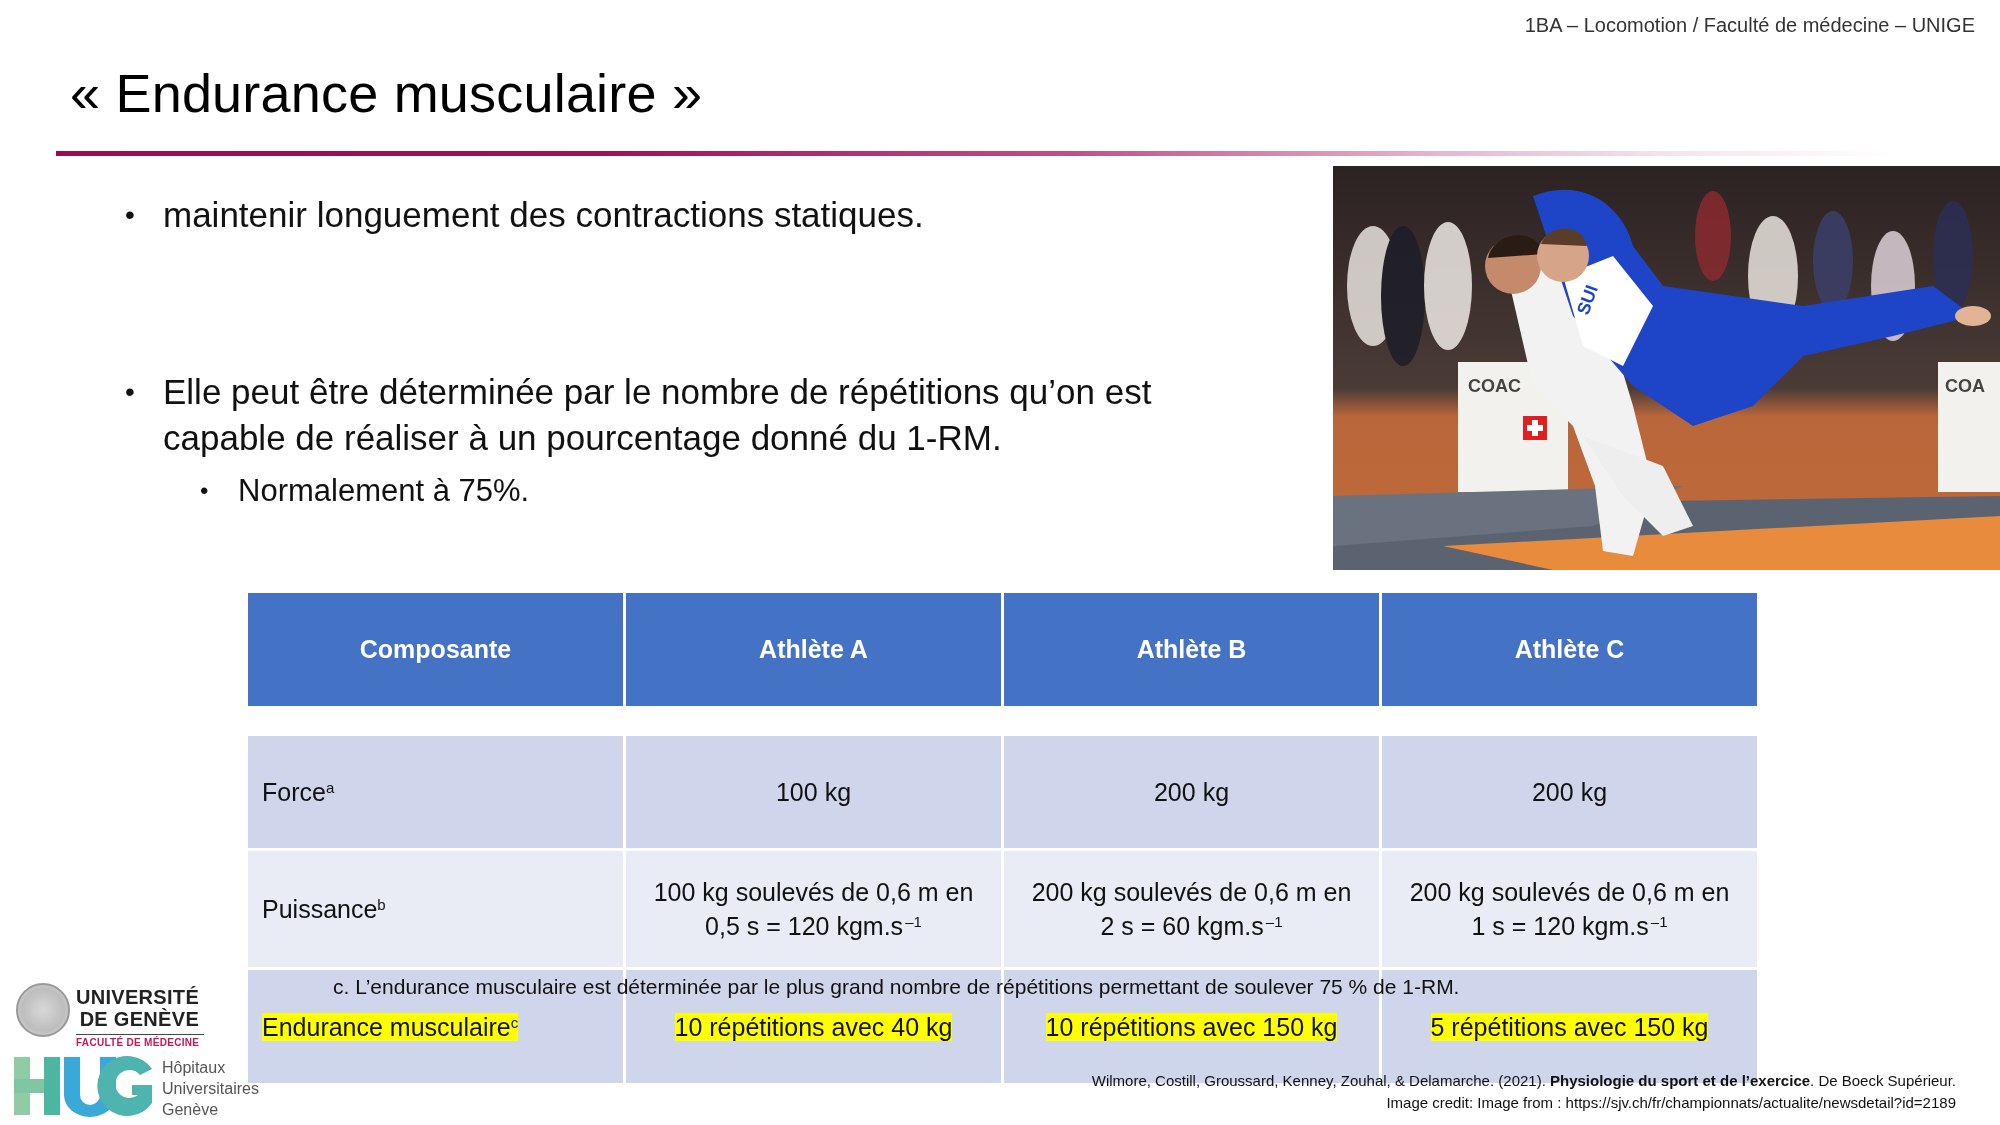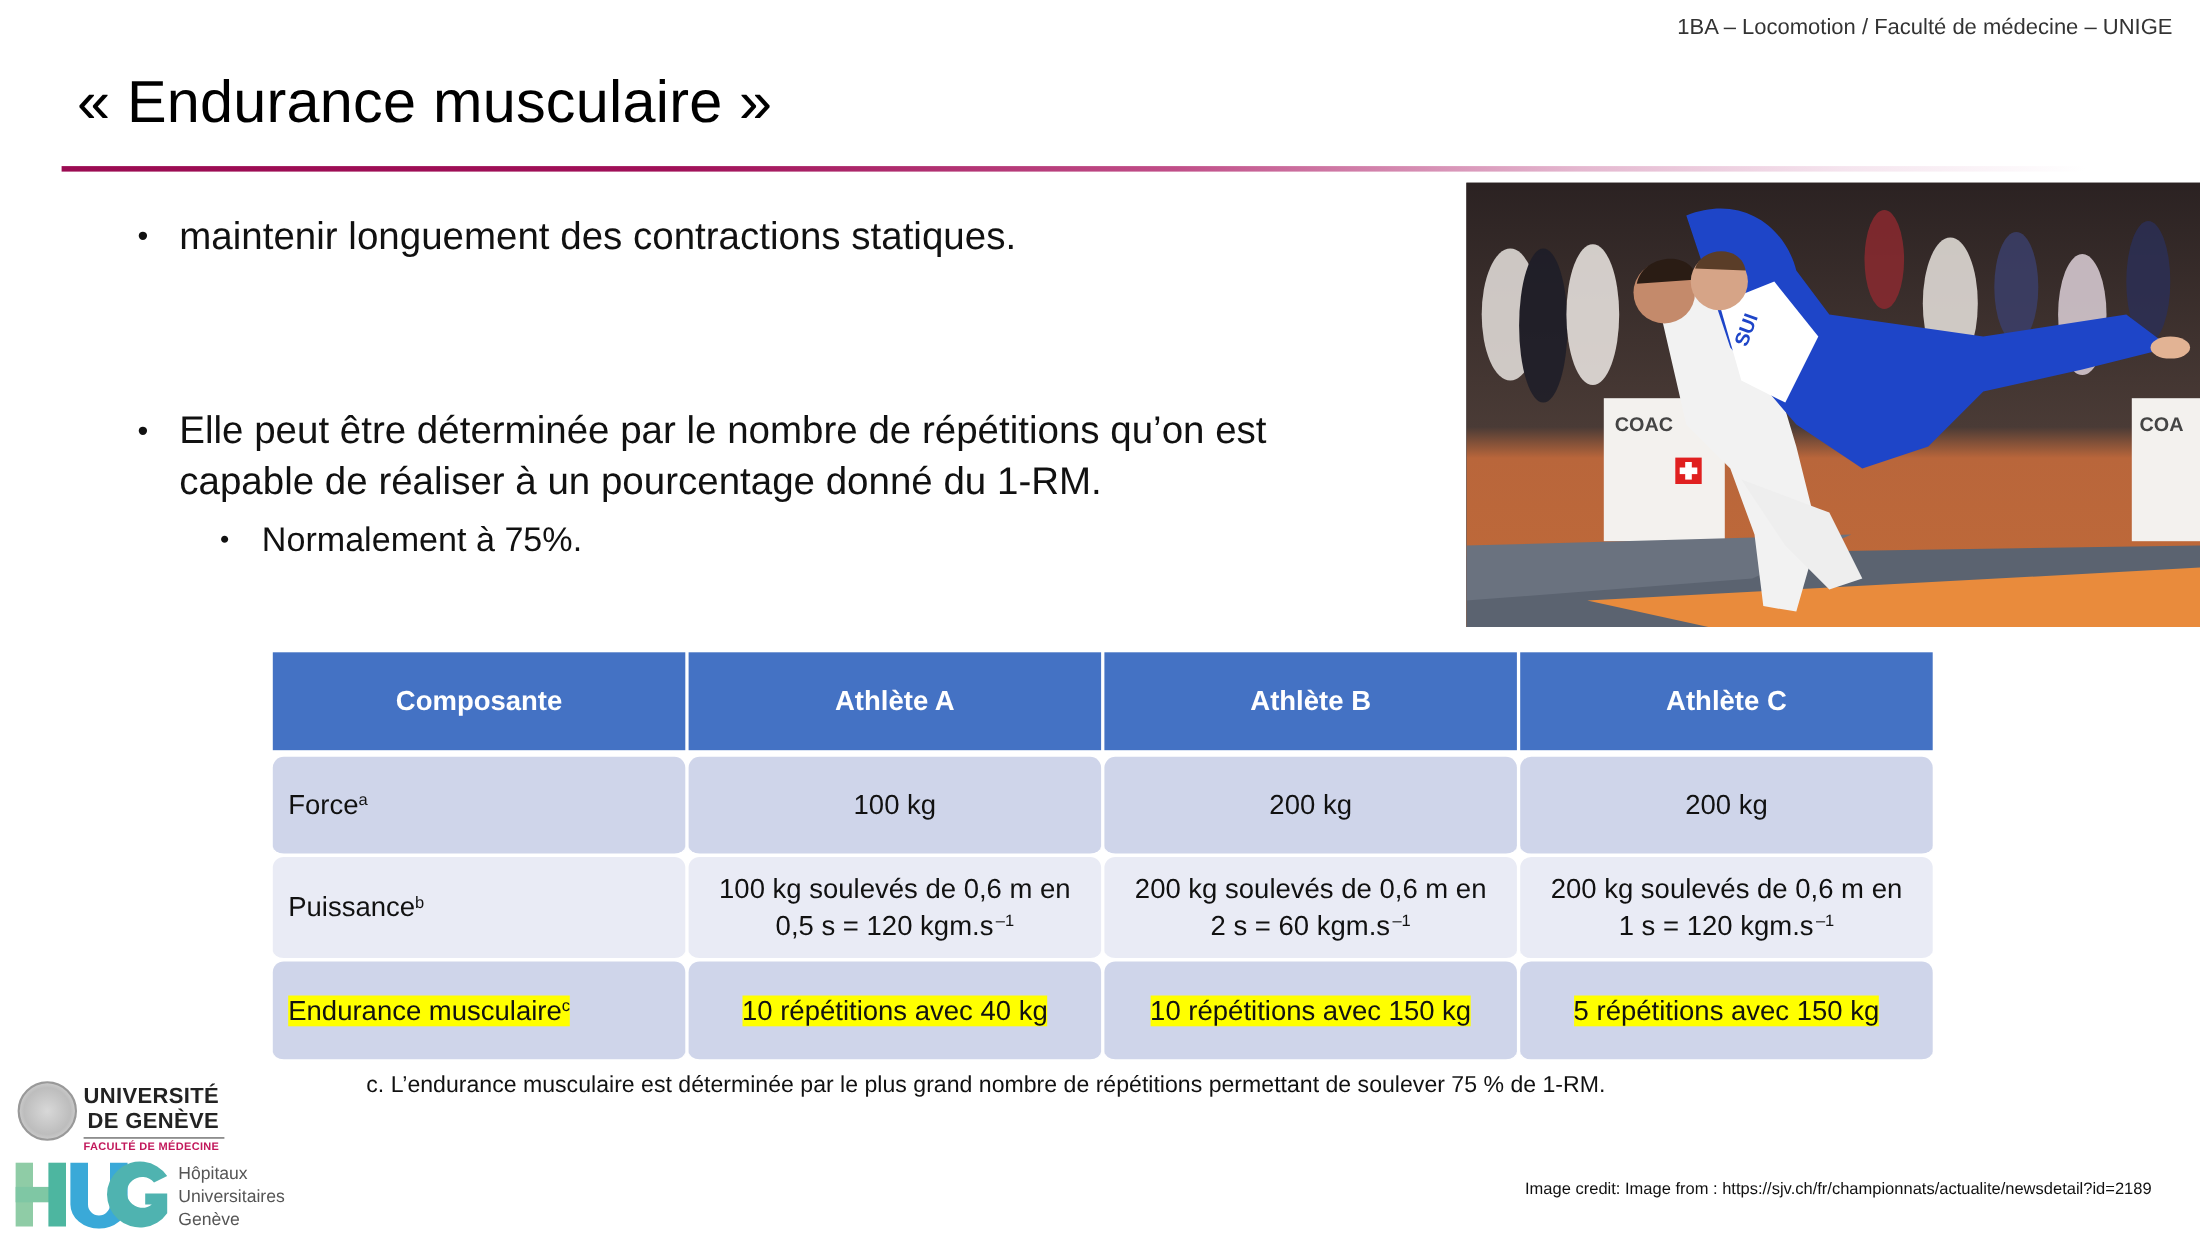--- a/index.html
+++ b/index.html
@@ -25,32 +25,31 @@
     position:absolute; font-size:35px; line-height:46px; color:#111; white-space:nowrap;
   }
   .bullet .dot { position:absolute; left:-38px; top:0; font-size:28px; }
   .sub-bullet { font-size:31px; line-height:40px; }
   .sub-bullet .dot { left:-38px; font-size:24px; }
 
   table.data {
     position:absolute; left:245px; top:593px; width:1511px;
     border-collapse:separate; border-spacing:3px 0; table-layout:fixed;
   }
-  table.data th, table.data td { padding:0; }
+  table.data th, table.data td { padding:12px; }
   .hdr-cell {
     background:#4472c4; color:#fff; font-weight:bold; font-size:25px; text-align:center;
     height:89px; vertical-align:middle;
   }
   .gap td { height:6px; background:transparent; }
   .row-dark td { background:#cfd5ea; }
   .row-light td { background:#e9ebf5; }
   .cell {
     font-size:25px; text-align:center; vertical-align:middle; line-height:34px; color:#111;
     border-bottom:3px solid #fff;
-    border-radius:10px;
   }
   .cell.first { text-align:left; padding-left:14px; }
   .r1 td { height:88px; }
   .r2 td { height:92px; }
   .r3 td { height:89px; }
   sup { font-size:15px; vertical-align:top; position:relative; top:-4px; }
   .hl { background:#ffff00; }
 
   .footnote { left:315px; top:975px; font-size:21px; color:#111; white-space:nowrap;margin-left:18px; }
   .citation { right:44px; top:1070px; font-size:15px; color:#111; text-align:right; line-height:22px; white-space:nowrap; }
@@ -188,20 +187,21 @@
       <td class="cell"><span class="hl">10 répétitions avec 40 kg</span></td>
       <td class="cell"><span class="hl">10 répétitions avec 150 kg</span></td>
       <td class="cell"><span class="hl">5 répétitions avec 150 kg</span></td>
     </tr>
   </tbody>
 </table>
 
 <div class="abs footnote">c. L’endurance musculaire est déterminée par le plus grand nombre de répétitions permettant de soulever 75 % de 1-RM.</div>
 
 <div class="abs citation">
+  <div><span>Wilmore, Costill, Groussard, Kenney, Zouhal, &amp; Delamarche. (2021). </span><b>Physiologie du sport et de l’exercice</b><span>. De Boeck Supérieur.</span></div>
   <div>Image credit: Image from : https://sjv.ch/fr/championnats/actualite/newsdetail?id=2189</div>
 </div>
 
 <div class="abs logo-unige">
   <div class="seal"></div>
   <div class="unige-text">
     <div>UNIVERSITÉ</div>
     <div>DE GENÈVE</div>
   </div>
   <div class="unige-rule"></div>

